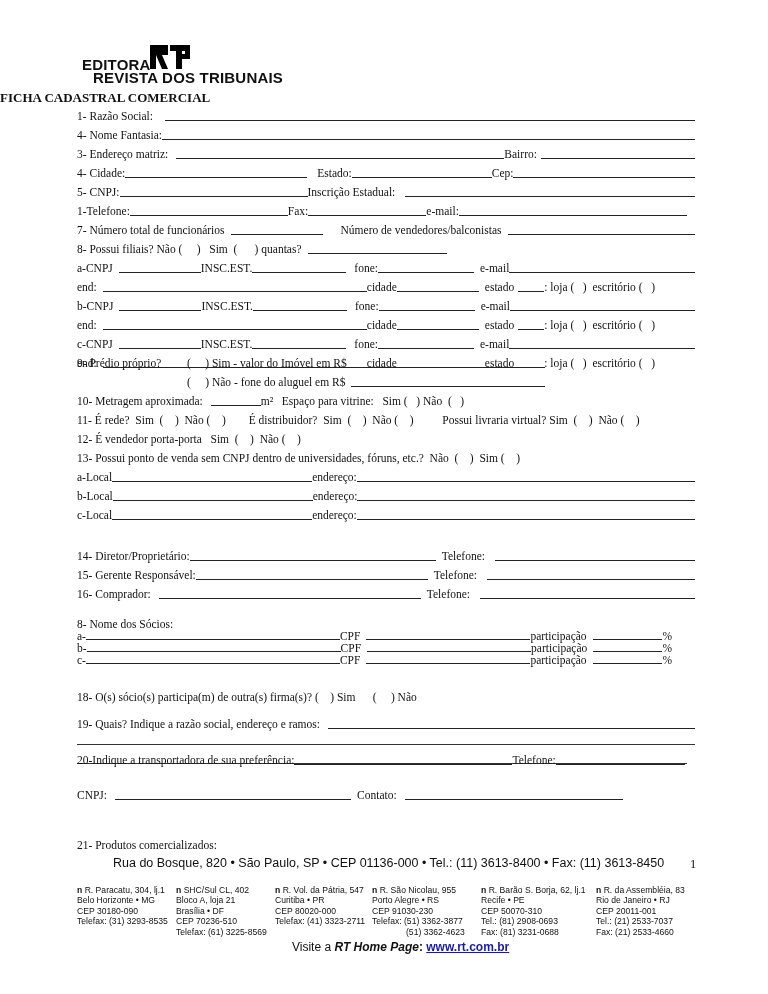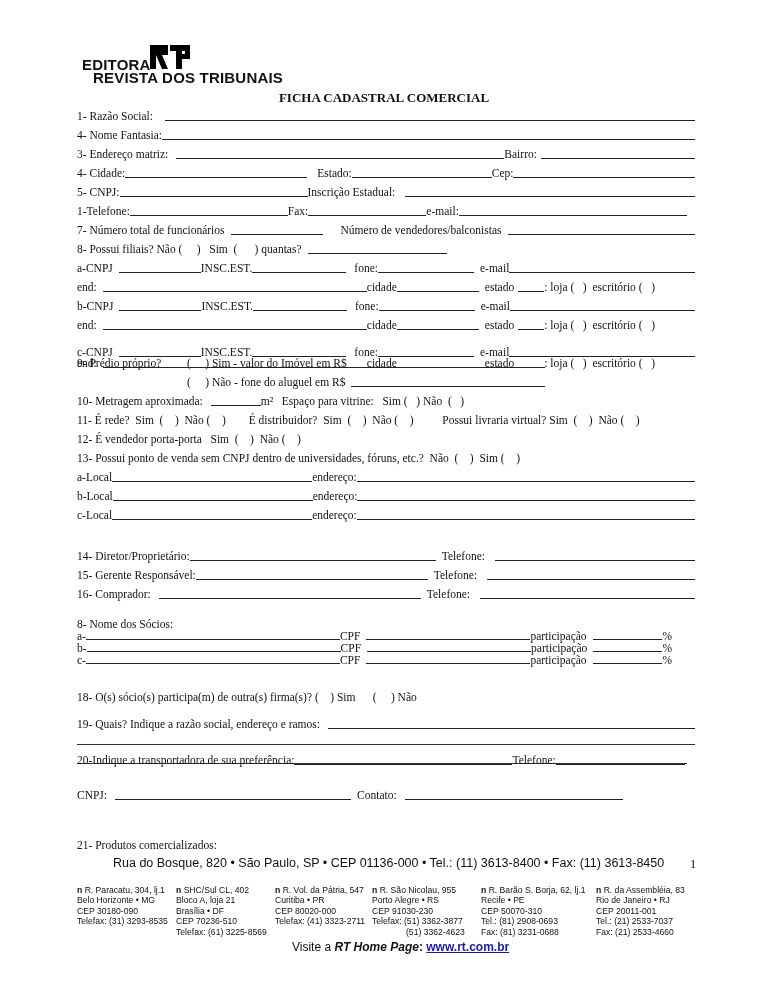--- a/index.html
+++ b/index.html
@@ -1,21 +1,21 @@
 <!DOCTYPE html>
 <html><head>
 <meta charset="utf-8">
 <style>
   html, body { margin:0; padding:0; background:#ffffff; }
   body { width:768px; height:994px; position:relative; overflow:hidden; font-family:"Liberation Serif", serif; color:#111; }
   .abs { position:absolute; }
   .logo-top { left:82px; top:56px; font-family:"Liberation Sans", sans-serif; font-weight:bold; font-size:15px; letter-spacing:0.2px; }
   .logo-bottom { left:93px; top:69px; font-family:"Liberation Sans", sans-serif; font-weight:bold; font-size:15px; letter-spacing:0.2px; }
   .logo-mark { left:148px; top:43px; width:44px; height:28px; }
-  .title { left:0; width:768px; top:90px; text-align:center; font-weight:bold; font-size:13px; }
+  .title { left:0; width:768px; top:90px; font-weight:bold; font-size:13px; }
   .row { position:absolute; left:77px; width:618px; height:16px; font-size:11.5px; display:flex; align-items:center; white-space:nowrap; }
   .row span.t { flex:0 0 auto; }
   .row span.l { flex:1 1 auto; border-bottom:1px solid #222; height:11px; margin:0 0 2px 0; }
   .row span.g { flex:0 0 auto; display:inline-block; }
   .fullline { position:absolute; left:77px; height:1px; background:#333; }
   .footer-main { left:113px; top:856px; font-family:"Liberation Sans", sans-serif; font-size:12.5px; }
   .page-num { left:690px; top:857px; font-size:12.5px; }
   .branch { position:absolute; top:885px; font-family:"Liberation Sans", sans-serif; font-size:8.6px; line-height:10.4px; white-space:nowrap; }
   .branch b { font-weight:bold; }
   .visit { left:292px; top:940px; font-family:"Liberation Sans", sans-serif; font-size:12px; }
@@ -141,21 +141,21 @@
       <span class="g" style="width:6px"></span>
       <span class="l" style="flex:0 0 264px"></span>
       <span class="t">cidade</span>
       <span class="l" style="flex:0 0 82px"></span>
       <span class="g" style="width:6px"></span>
       <span class="t">estado</span>
       <span class="g" style="width:4px"></span>
       <span class="l" style="flex:0 0 26px"></span>
       <span class="t" style="white-space:pre">: loja (   )  escritório (   )</span>
     </div>
-    <div class="row" style="top:344px">
+    <div class="row" style="top:336px">
       <span class="t">c-CNPJ</span>
       <span class="g" style="width:6px"></span>
       <span class="l" style="flex:0 0 82px"></span>
       <span class="t">INSC.EST.</span>
       <span class="l" style="flex:0 0 94px"></span>
       <span class="g" style="width:8px"></span>
       <span class="t">fone:</span>
       <span class="l" style="flex:0 0 96px"></span>
       <span class="g" style="width:6px"></span>
       <span class="t">e-mail</span>

